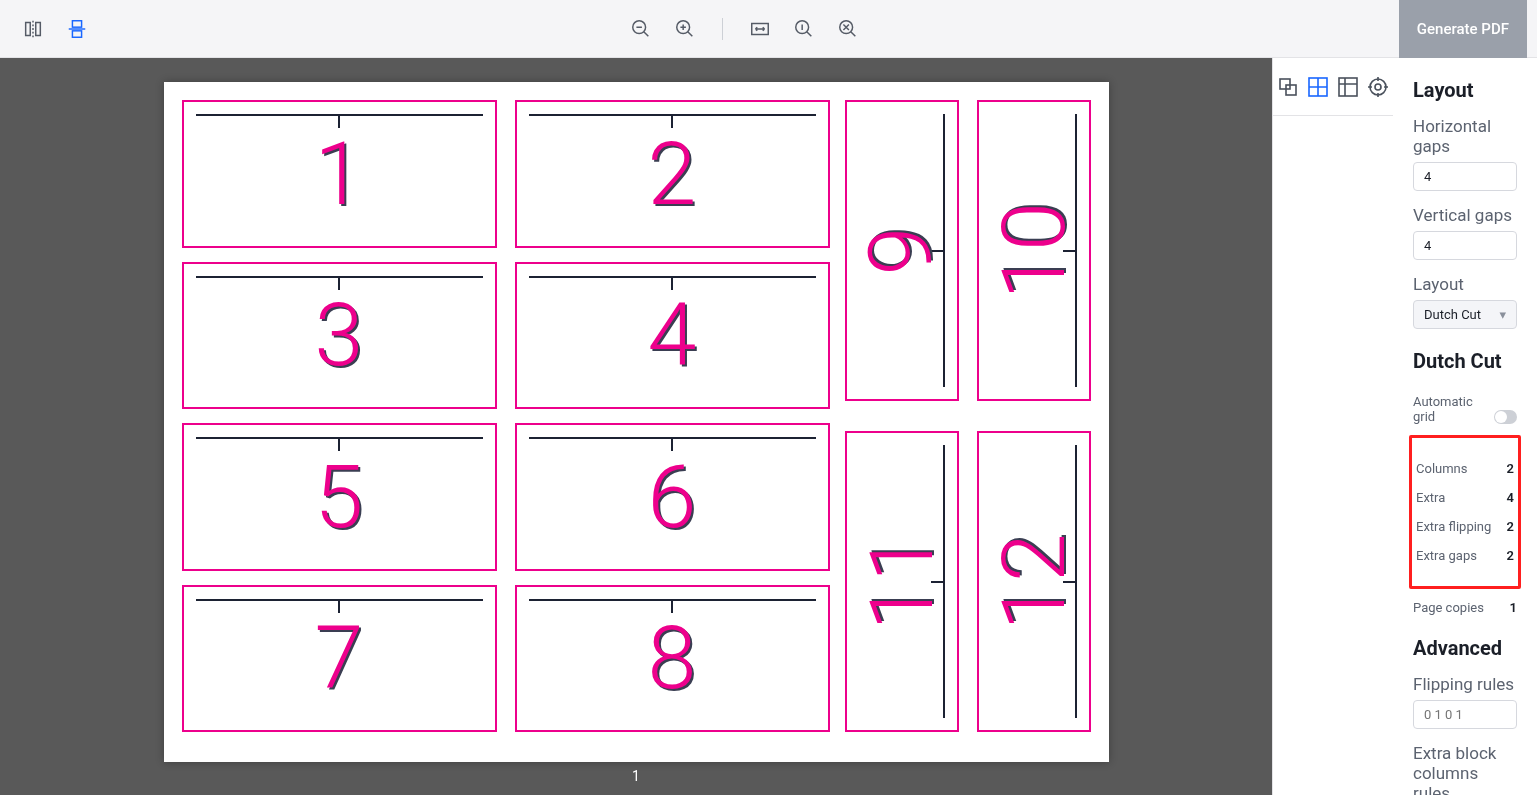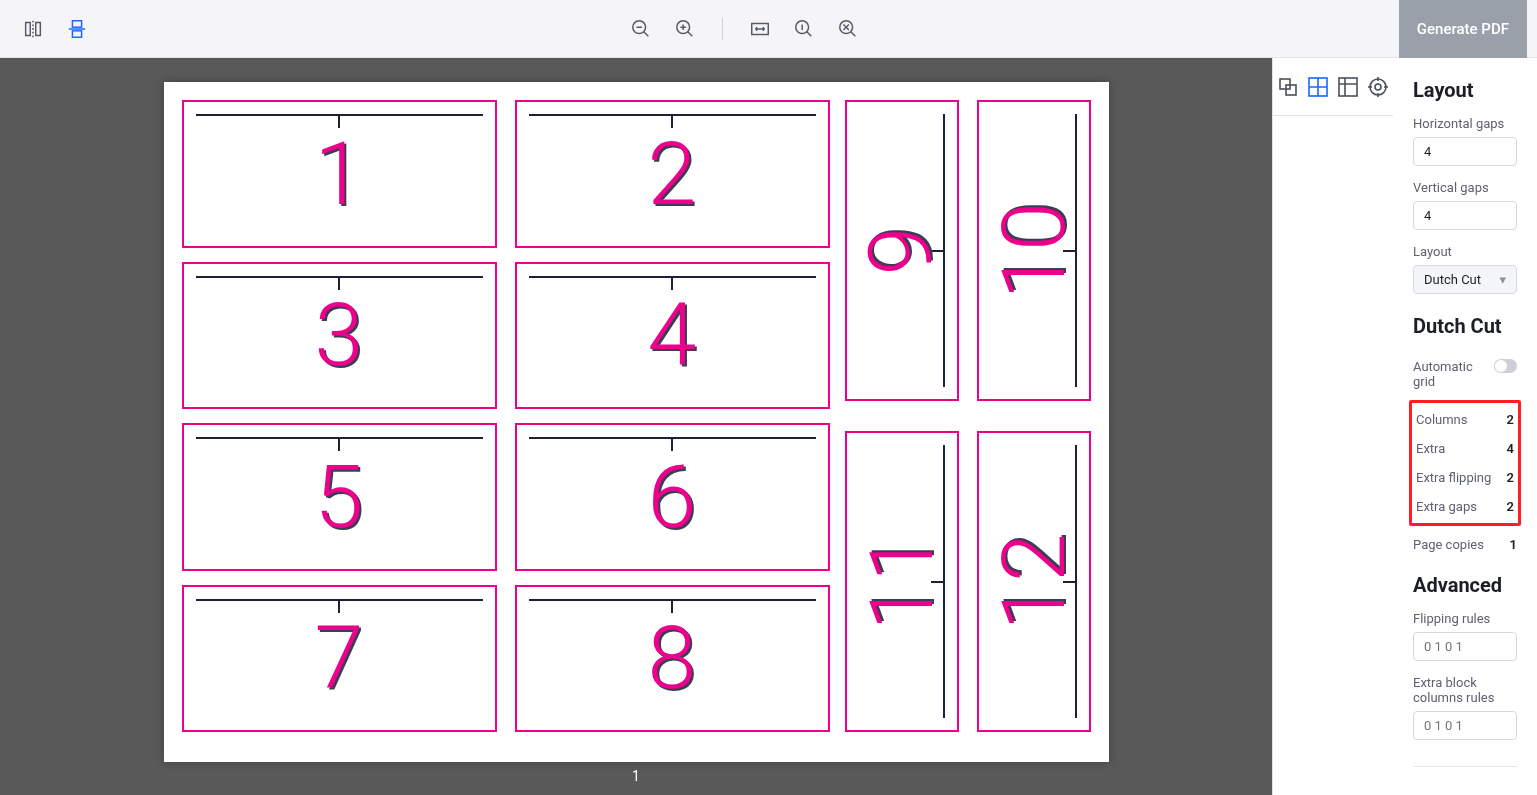--- a/index.html
+++ b/index.html
@@ -36,30 +36,30 @@
   .cell-v .num { font-size:88px; font-weight:300; color:#ed008c; text-shadow:2px 2px 0 #3a3e52; line-height:1; transform:rotate(-90deg); }
 
   
   .panel { width:265px; border-left:1px solid #e3e3e6; display:flex; background:#fff; min-height:0; }
   .panel-tabs { height:58px; display:flex; align-items:center; justify-content:space-around; border-bottom:1px solid #e3e3e6; }
   .panel-tabs .ptab { width:30px; height:30px; display:flex; align-items:center; justify-content:center; color:#4a515c; cursor:pointer; }
   .panel-tabs .ptab.active { color:#1967ff; }
   .panel-tabs svg { width:24px; height:24px; stroke:currentColor; fill:none; stroke-width:1.6; }
   .panel-body { flex:1; overflow-y:auto; padding:20px; }
   .section-title { font-size:20px; font-weight:700; color:#1b1f28; margin-bottom:14px; }
-  .field-label { font-size:13px; color:#5c6370; margin-bottom:6px; }
+  .field-label { font-size:17px; color:#5c6370; margin-bottom:6px; }
   .field-input { width:100%; border:1px solid #d6d8de; border-radius:4px; padding:6px 10px; font-size:13px; color:#1b1f28; margin-bottom:14px; }
   .field-select { width:100%; border:1px solid #d6d8de; background:#f4f5f8; border-radius:4px; padding:6px 10px; font-size:13px; color:#1b1f28; margin-bottom:6px; display:flex; justify-content:space-between; align-items:center; }
   .spacer { height:14px; }
-  .row { display:flex; justify-content:space-between; align-items:flex-start; padding:7px 0; }
+  .row { display:flex; justify-content:space-between; align-items:flex-end; padding:7px 0; }
   .row .rlabel { font-size:13px; color:#5c6370; }
   .row .rval { font-size:13px; font-weight:600; color:#1b1f28; }
   .toggle { width:24px; height:14px; background:#cdd0d6; border-radius:7px; position:relative; }
   .toggle::after { content:''; position:absolute; left:1px; top:1px; width:12px; height:12px; background:#fff; border-radius:50%; }
-  .highlight-box { border:3px solid #ff1f1f; border-radius:2px; padding:2px 4px; margin:4px -4px 4px; }
+  .highlight-box { border:3px solid #ff1f1f; border-radius:2px; padding:16px 4px; margin:4px -4px 4px; }
   .presets-row { display:flex; justify-content:space-between; align-items:center; border-top:1px solid #e8e9ed; padding-top:16px; margin-top:12px;}
 </style>
 </head>
 <body>
 
 <div class="topbar">
   <div class="tb-left">
     <div class="icon-btn">
       <svg viewBox="0 0 24 24">
           <path d="M4 5h5v14H4zM15 5h5v14h-5z"></path>

